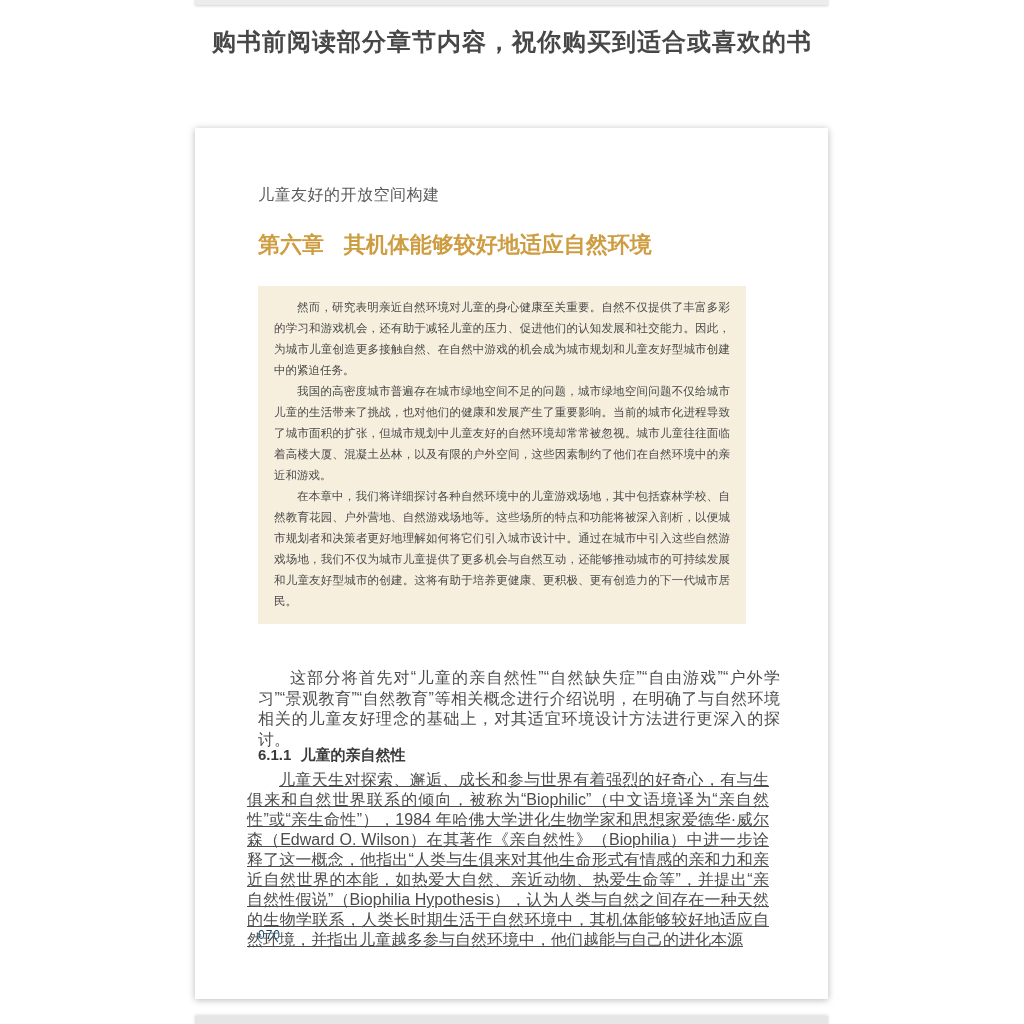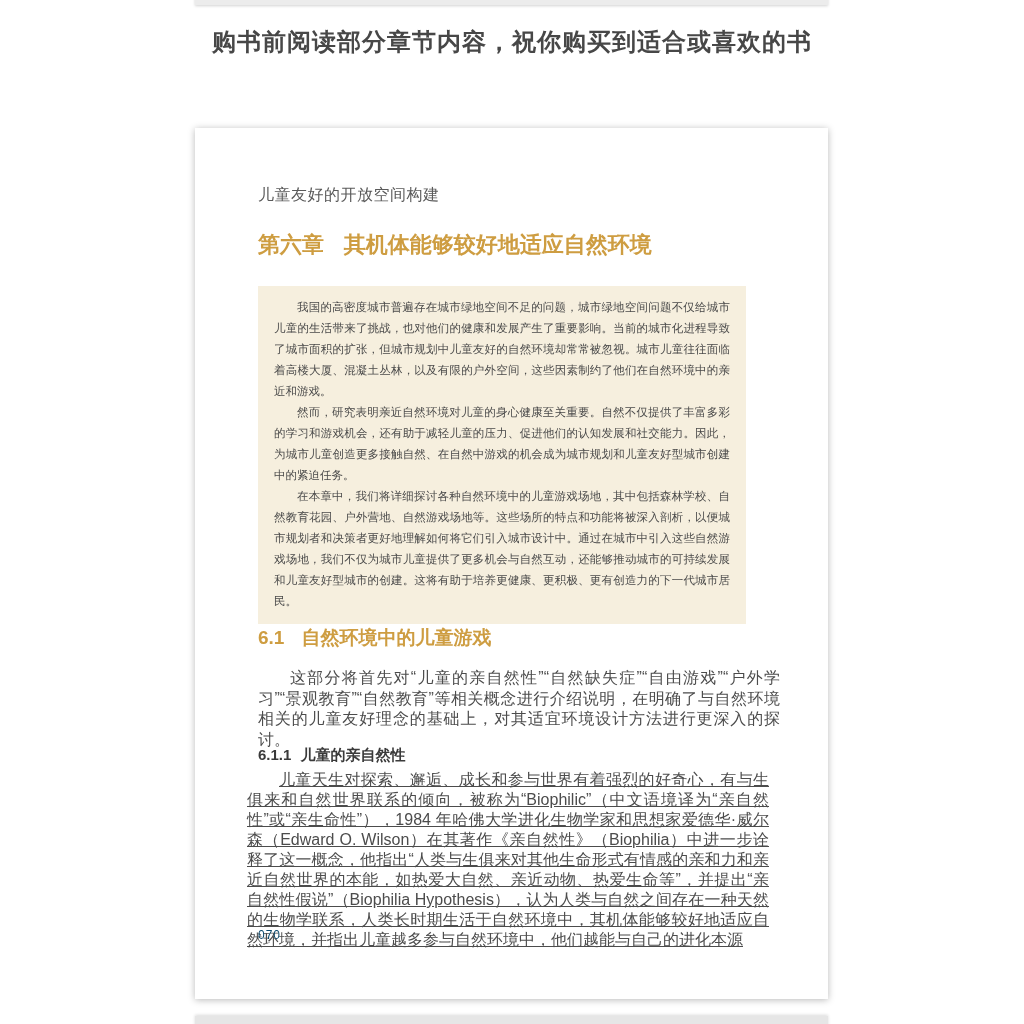--- a/index.html
+++ b/index.html
@@ -155,28 +155,25 @@
 
   <div class="book-page">
 
     <div class="running-head">儿童友好的开放空间构建</div>
 
     <div class="chapter-heading">
       <span class="num">第六章</span><span>其机体能够较好地适应自然环境</span>
     </div>
 
     <div class="intro-box">
+      <p>然而，研究表明亲近自然环境对儿童的身心健康至关重要。自然不仅提供了丰富多彩的学习和游戏机会，还有助于减轻儿童的压力、促进他们的认知发展和社交能力。因此，为城市儿童创造更多接触自然、在自然中游戏的机会成为城市规划和儿童友好型城市创建中的紧迫任务。</p>
       <p>我国的高密度城市普遍存在城市绿地空间不足的问题，城市绿地空间问题不仅给城市儿童的生活带来了挑战，也对他们的健康和发展产生了重要影响。当前的城市化进程导致了城市面积的扩张，但城市规划中儿童友好的自然环境却常常被忽视。城市儿童往往面临着高楼大厦、混凝土丛林，以及有限的户外空间，这些因素制约了他们在自然环境中的亲近和游戏。</p>
-      <p>然而，研究表明亲近自然环境对儿童的身心健康至关重要。自然不仅提供了丰富多彩的学习和游戏机会，还有助于减轻儿童的压力、促进他们的认知发展和社交能力。因此，为城市儿童创造更多接触自然、在自然中游戏的机会成为城市规划和儿童友好型城市创建中的紧迫任务。</p>
       <p>在本章中，我们将详细探讨各种自然环境中的儿童游戏场地，其中包括森林学校、自然教育花园、户外营地、自然游戏场地等。这些场所的特点和功能将被深入剖析，以便城市规划者和决策者更好地理解如何将它们引入城市设计中。通过在城市中引入这些自然游戏场地，我们不仅为城市儿童提供了更多机会与自然互动，还能够推动城市的可持续发展和儿童友好型城市的创建。这将有助于培养更健康、更积极、更有创造力的下一代城市居民。</p>
     </div>
 
-    <div class="section-heading">
-      <span class="num">6.1</span><span>自然环境中的儿童游戏</span>
-    </div>
 
     <p class="section-paragraph">这部分将首先对“儿童的亲自然性”“自然缺失症”“自由游戏”“户外学习”“景观教育”“自然教育”等相关概念进行介绍说明，在明确了与自然环境相关的儿童友好理念的基础上，对其适宜环境设计方法进行更深入的探讨。</p>
 
     <div class="subsection-heading">
       <span class="num">6.1.1</span><span>儿童的亲自然性</span>
     </div>
 
     <p class="subsection-paragraph">儿童天生对探索、邂逅、成长和参与世界有着强烈的好奇心，有与生俱来和自然世界联系的倾向，被称为“Biophilic”（中文语境译为“亲自然性”或“亲生命性”），1984 年哈佛大学进化生物学家和思想家爱德华·威尔森（Edward O. Wilson）在其著作《亲自然性》（Biophilia）中进一步诠释了这一概念，他指出“人类与生俱来对其他生命形式有情感的亲和力和亲近自然世界的本能，如热爱大自然、亲近动物、热爱生命等”，并提出“亲自然性假说”（Biophilia Hypothesis），认为人类与自然之间存在一种天然的生物学联系，人类长时期生活于自然环境中，其机体能够较好地适应自然环境，并指出儿童越多参与自然环境中，他们越能与自己的进化本源</p>
 
     <div class="page-number">070</div>

